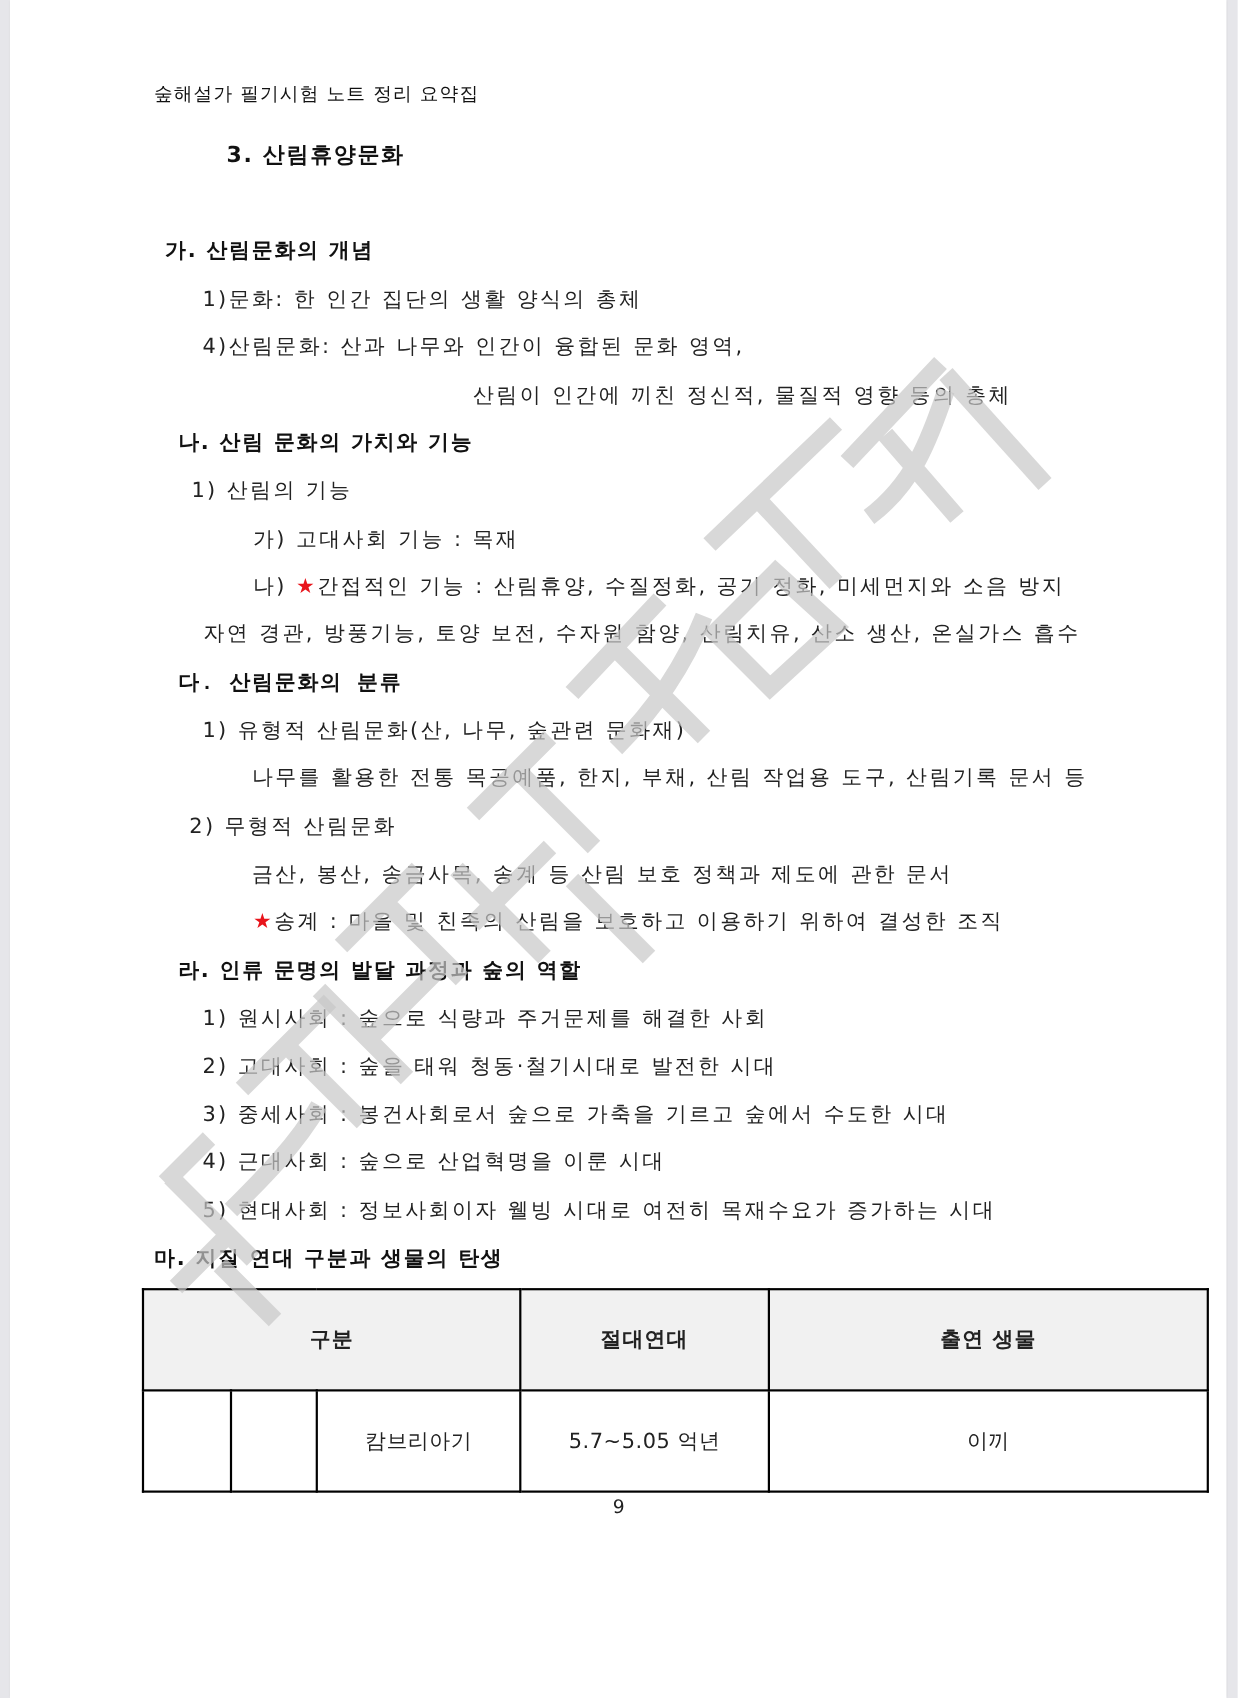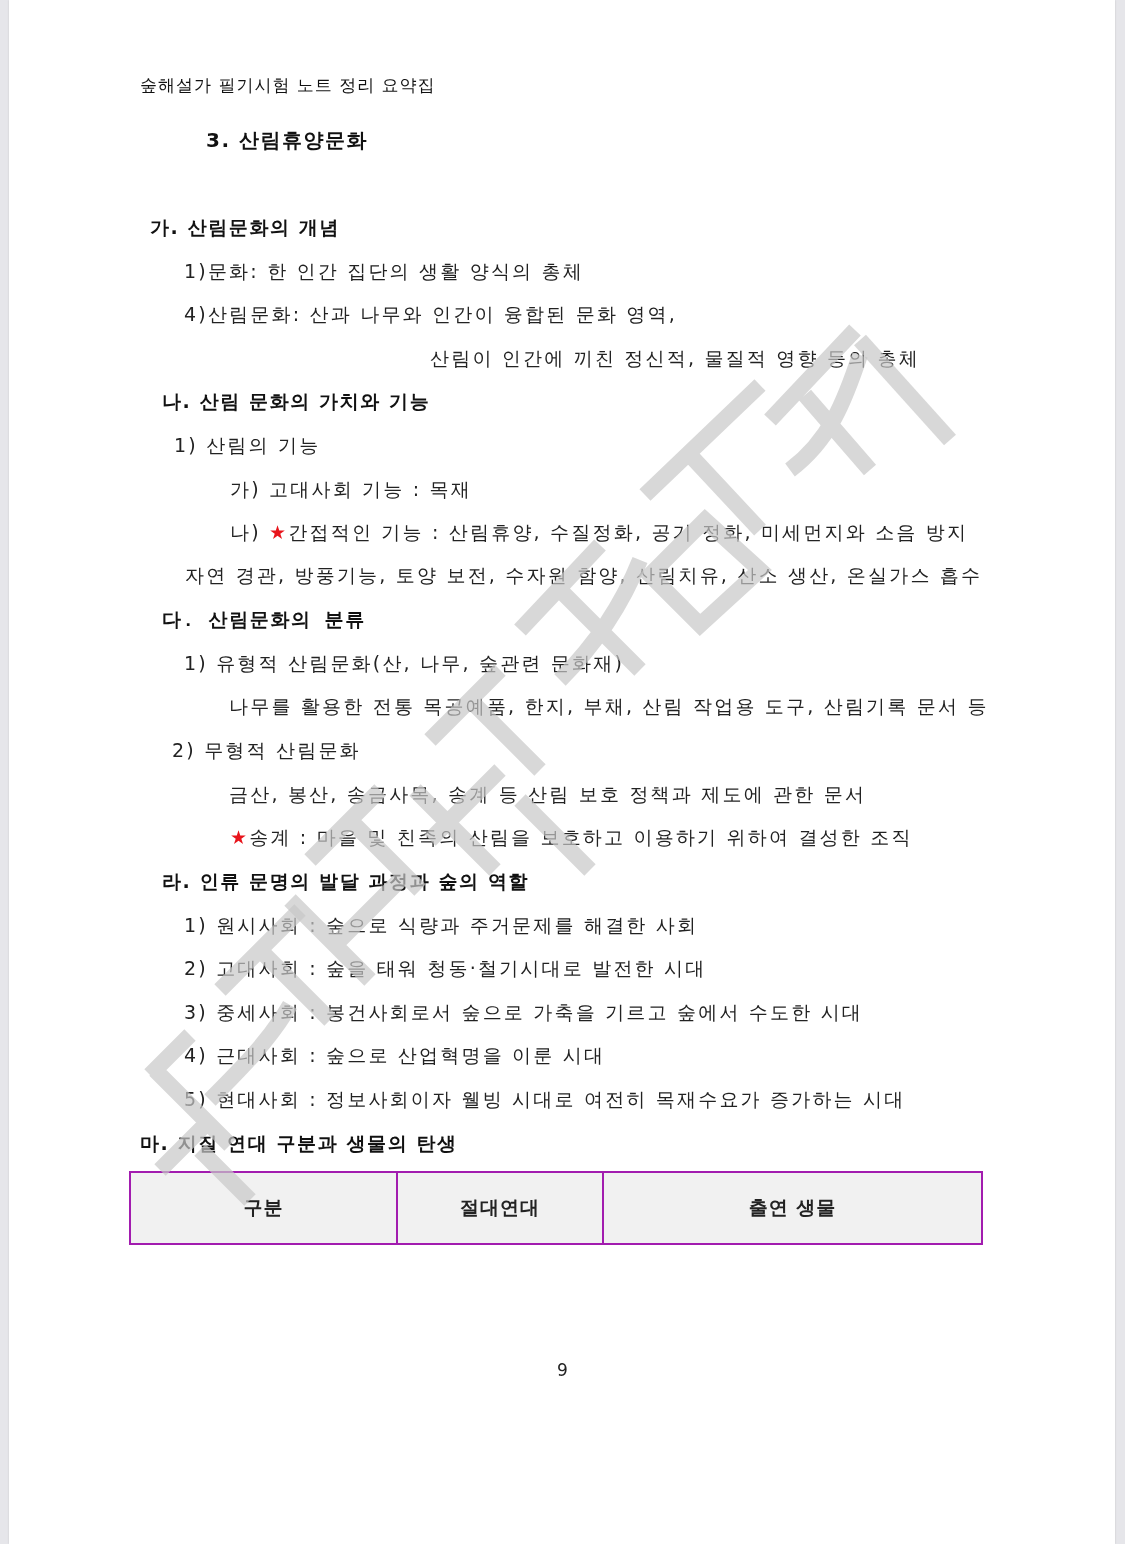--- a/index.html
+++ b/index.html
@@ -24,22 +24,22 @@
     .watermark {
       position: absolute; left: 0; top: 0; width: 1125px; height: 1544px;
       pointer-events: none; z-index: 5;
     }
     .watermark svg { width: 100%; height: 100%; }
     table.geo {
       position: absolute; left: 129px; top: 1171px;
       border-collapse: collapse; z-index: 2;
     }
     table.geo th, table.geo td {
-      border: 2px solid #a21caf; font-size: 19px; text-align: center;
-      padding: 4px; color: #222;
+      border: 2px solid #000000; font-size: 19px; text-align: center;
+      padding: 14px; color: #222;
     }
     table.geo th { background: #f1f1f1; font-weight: bold; height: 62px; letter-spacing: 1px; }
     table.geo td { background: #fff; height: 62px; letter-spacing: 0.5px; }
     .pageno { position: absolute; left: 0; width: 1125px; top: 1360px; text-align: center; font-size: 17px; color: #222; }
   </style>
 </head>
 <body>
 
 <div class="edge-left"></div>
 <div class="edge-right"></div>
@@ -76,20 +76,27 @@
 
 <div class="line section" style="left:140px; top:1131px;">마. 지질 연대 구분과 생물의 탄생</div>
 
 <table class="geo">
   <tbody>
       <tr>
     <th colspan="3" style="width:257px;">구분</th>
     <th style="width:196px;">절대연대</th>
     <th style="width:369px;">출연 생물</th>
   </tr>
+  <tr>
+    <td style="width:50px;"></td>
+    <td style="width:48px;"></td>
+    <td style="width:155px;">캄브리아기</td>
+    <td>5.7~5.05 억년</td>
+    <td>이끼</td>
+  </tr>
 </tbody>
   </table>
 
 <div class="pageno">9</div>
 
 <div class="watermark">
   <svg viewBox="0 0 1125 1544" xmlns="http://www.w3.org/2000/svg">
     <g stroke="#c8c8c8" stroke-opacity="0.7" stroke-width="16" fill="none" stroke-linecap="butt">
 
       <path d="M805 395 L870 470 M770 420 L855 330 M860 355 C845 400 830 440 790 470"></path>

